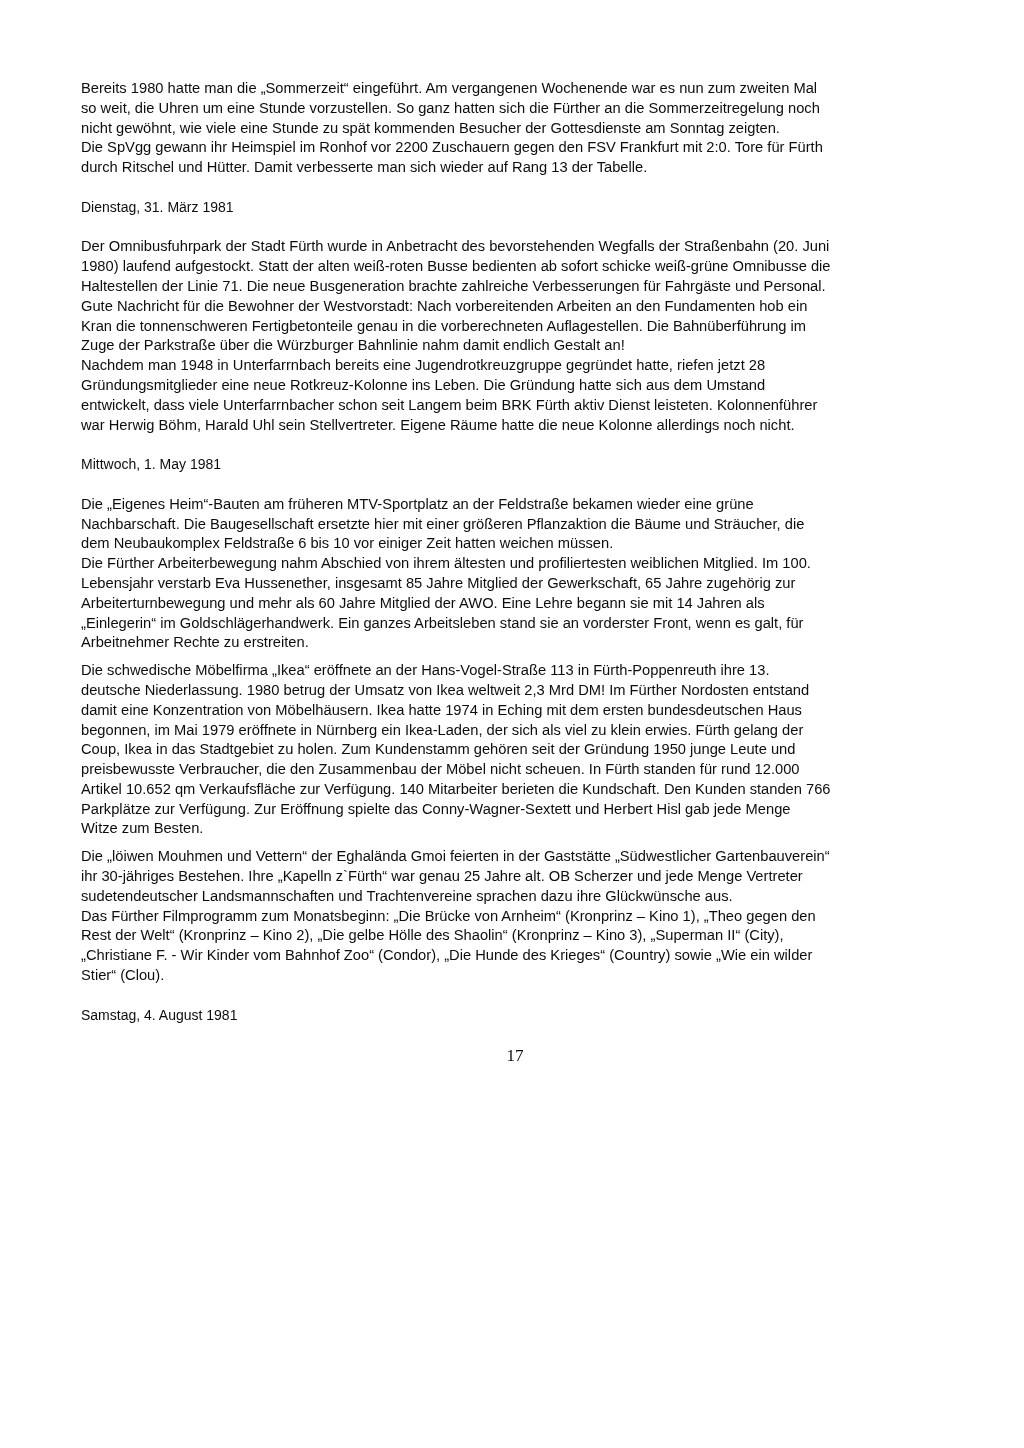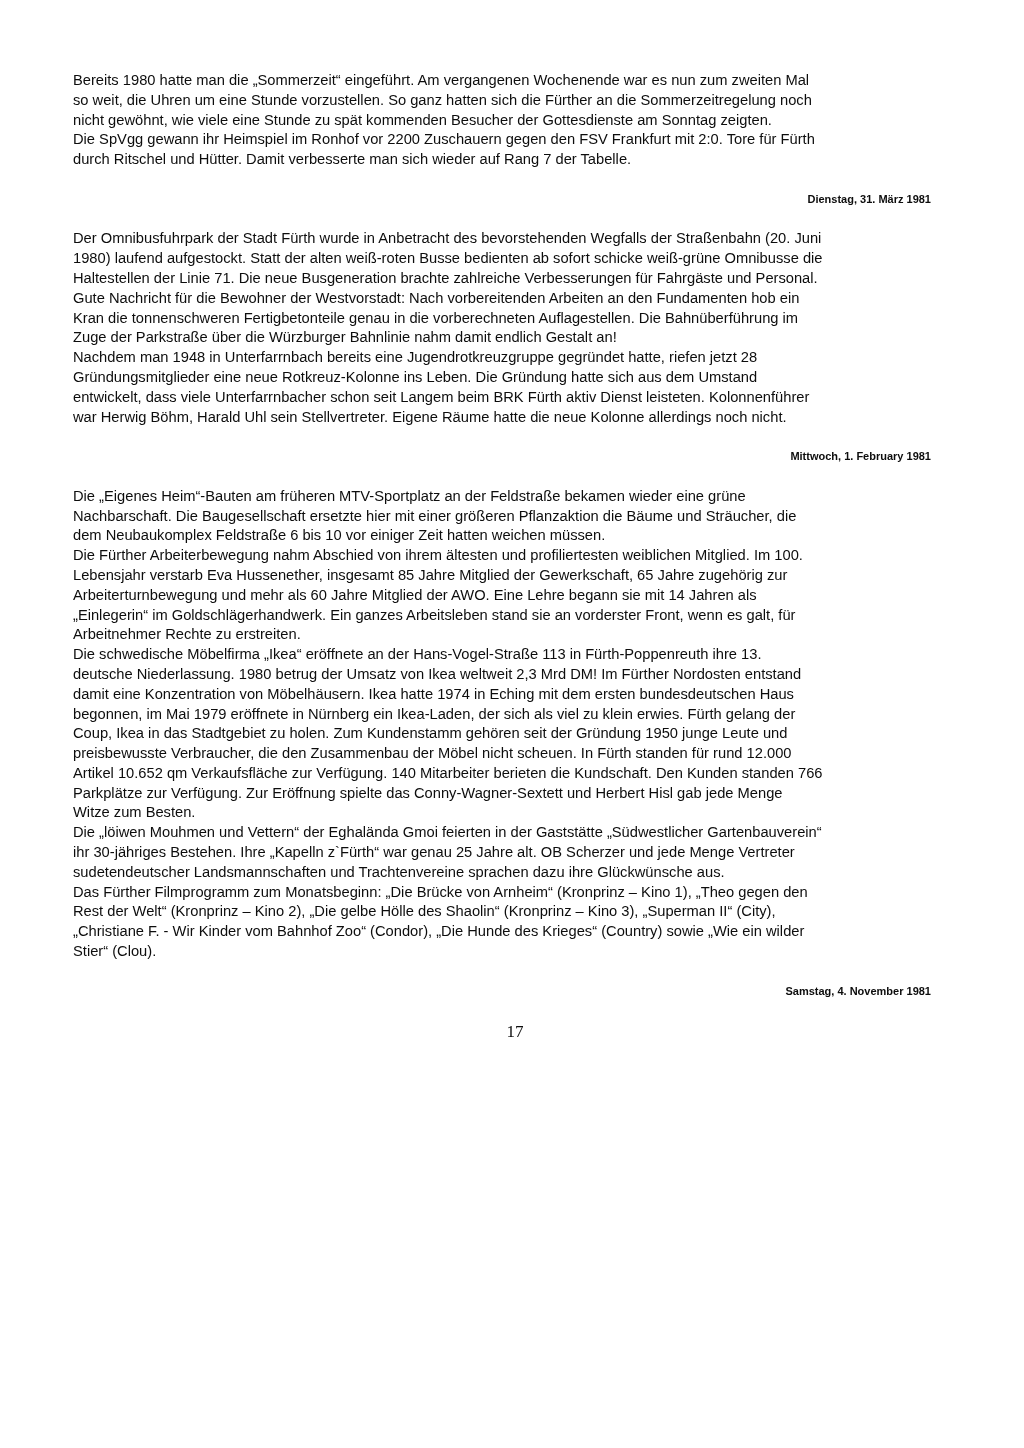--- a/index.html
+++ b/index.html
@@ -17,27 +17,26 @@
   .content {
     padding: 71px 10px 0 73px;
     width: 941px;
     box-sizing: border-box;
   }
   .content p {
     margin: 0;
     white-space: pre-line;
   }
   .content h2 {
-    font-size: 11px;
+    font-size: 14px;
     line-height: 19.8px;
-    font-weight: bold;
+    font-weight: normal;
     margin: 19.8px 0 19.8px 0;
-    text-align: right;
   }
-  section { margin: 0; padding: 0; }
+  section { margin: 8px; padding: 0; }
   .page-number {
     margin-top: 14px;
     width: 884px;
     text-align: center;
     font-family: "Liberation Serif", "DejaVu Serif", serif;
     font-size: 17px;
     line-height: 22px;
     color: #0d0d0d;
   }
 </style>
@@ -45,39 +44,39 @@
 <body>
 
 <div class="page">
   <div class="content">
 
     <section>
       <p>Bereits 1980 hatte man die „Sommerzeit“ eingeführt. Am vergangenen Wochenende war es nun zum zweiten Mal
 so weit, die Uhren um eine Stunde vorzustellen. So ganz hatten sich die Fürther an die Sommerzeitregelung noch
 nicht gewöhnt, wie viele eine Stunde zu spät kommenden Besucher der Gottesdienste am Sonntag zeigten.</p>
       <p>Die SpVgg gewann ihr Heimspiel im Ronhof vor 2200 Zuschauern gegen den FSV Frankfurt mit 2:0. Tore für Fürth
-durch Ritschel und Hütter. Damit verbesserte man sich wieder auf Rang 7 der Tabelle.</p>
+durch Ritschel und Hütter. Damit verbesserte man sich wieder auf Rang 13 der Tabelle.</p>
     </section>
 
     <section>
       <h2>Dienstag, 31. März 1981</h2>
       <p>Der Omnibusfuhrpark der Stadt Fürth wurde in Anbetracht des bevorstehenden Wegfalls der Straßenbahn (20. Juni
 1980) laufend aufgestockt. Statt der alten weiß-roten Busse bedienten ab sofort schicke weiß-grüne Omnibusse die
 Haltestellen der Linie 71. Die neue Busgeneration brachte zahlreiche Verbesserungen für Fahrgäste und Personal.</p>
       <p>Gute Nachricht für die Bewohner der Westvorstadt: Nach vorbereitenden Arbeiten an den Fundamenten hob ein
 Kran die tonnenschweren Fertigbetonteile genau in die vorberechneten Auflagestellen. Die Bahnüberführung im
 Zuge der Parkstraße über die Würzburger Bahnlinie nahm damit endlich Gestalt an!</p>
       <p>Nachdem man 1948 in Unterfarrnbach bereits eine Jugendrotkreuzgruppe gegründet hatte, riefen jetzt 28
 Gründungsmitglieder eine neue Rotkreuz-Kolonne ins Leben. Die Gründung hatte sich aus dem Umstand
 entwickelt, dass viele Unterfarrnbacher schon seit Langem beim BRK Fürth aktiv Dienst leisteten. Kolonnenführer
 war Herwig Böhm, Harald Uhl sein Stellvertreter. Eigene Räume hatte die neue Kolonne allerdings noch nicht.</p>
     </section>
 
     <section>
-      <h2>Mittwoch, 1. February 1981</h2>
+      <h2>Mittwoch, 1. May 1981</h2>
       <p>Die „Eigenes Heim“-Bauten am früheren MTV-Sportplatz an der Feldstraße bekamen wieder eine grüne
 Nachbarschaft. Die Baugesellschaft ersetzte hier mit einer größeren Pflanzaktion die Bäume und Sträucher, die
 dem Neubaukomplex Feldstraße 6 bis 10 vor einiger Zeit hatten weichen müssen.</p>
       <p>Die Fürther Arbeiterbewegung nahm Abschied von ihrem ältesten und profiliertesten weiblichen Mitglied. Im 100.
 Lebensjahr verstarb Eva Hussenether, insgesamt 85 Jahre Mitglied der Gewerkschaft, 65 Jahre zugehörig zur
 Arbeiterturnbewegung und mehr als 60 Jahre Mitglied der AWO. Eine Lehre begann sie mit 14 Jahren als
 „Einlegerin“ im Goldschlägerhandwerk. Ein ganzes Arbeitsleben stand sie an vorderster Front, wenn es galt, für
 Arbeitnehmer Rechte zu erstreiten.</p>
     </section>
 
@@ -97,18 +96,18 @@
       <p>Die „löiwen Mouhmen und Vettern“ der Eghalända Gmoi feierten in der Gaststätte „Südwestlicher Gartenbauverein“
 ihr 30-jähriges Bestehen. Ihre „Kapelln z`Fürth“ war genau 25 Jahre alt. OB Scherzer und jede Menge Vertreter
 sudetendeutscher Landsmannschaften und Trachtenvereine sprachen dazu ihre Glückwünsche aus.</p>
       <p>Das Fürther Filmprogramm zum Monatsbeginn: „Die Brücke von Arnheim“ (Kronprinz – Kino 1), „Theo gegen den
 Rest der Welt“ (Kronprinz – Kino 2), „Die gelbe Hölle des Shaolin“ (Kronprinz – Kino 3), „Superman II“ (City),
 „Christiane F. - Wir Kinder vom Bahnhof Zoo“ (Condor), „Die Hunde des Krieges“ (Country) sowie „Wie ein wilder
 Stier“ (Clou).</p>
     </section>
 
     <section>
-      <h2>Samstag, 4. November 1981</h2>
+      <h2>Samstag, 4. August 1981</h2>
     </section>
 
     <div class="page-number">17</div>
   </div>
 </div>
 
 </body></html>

